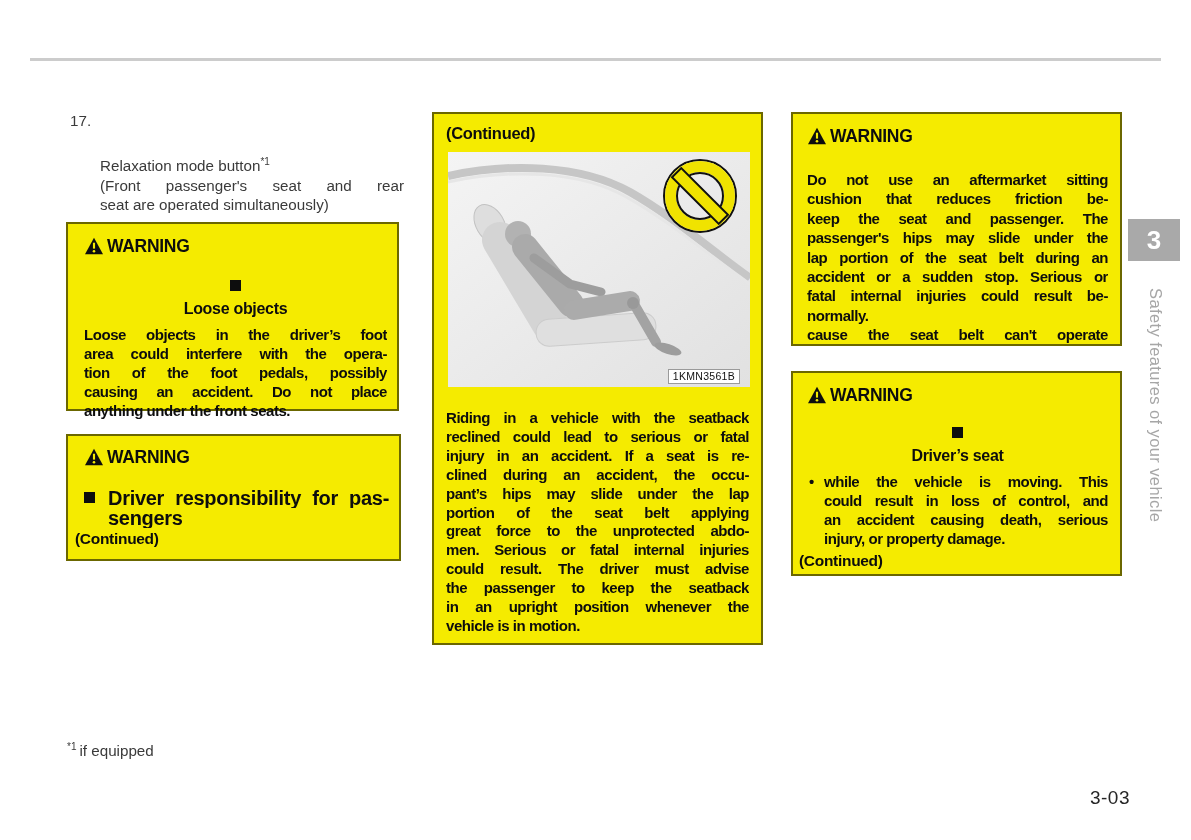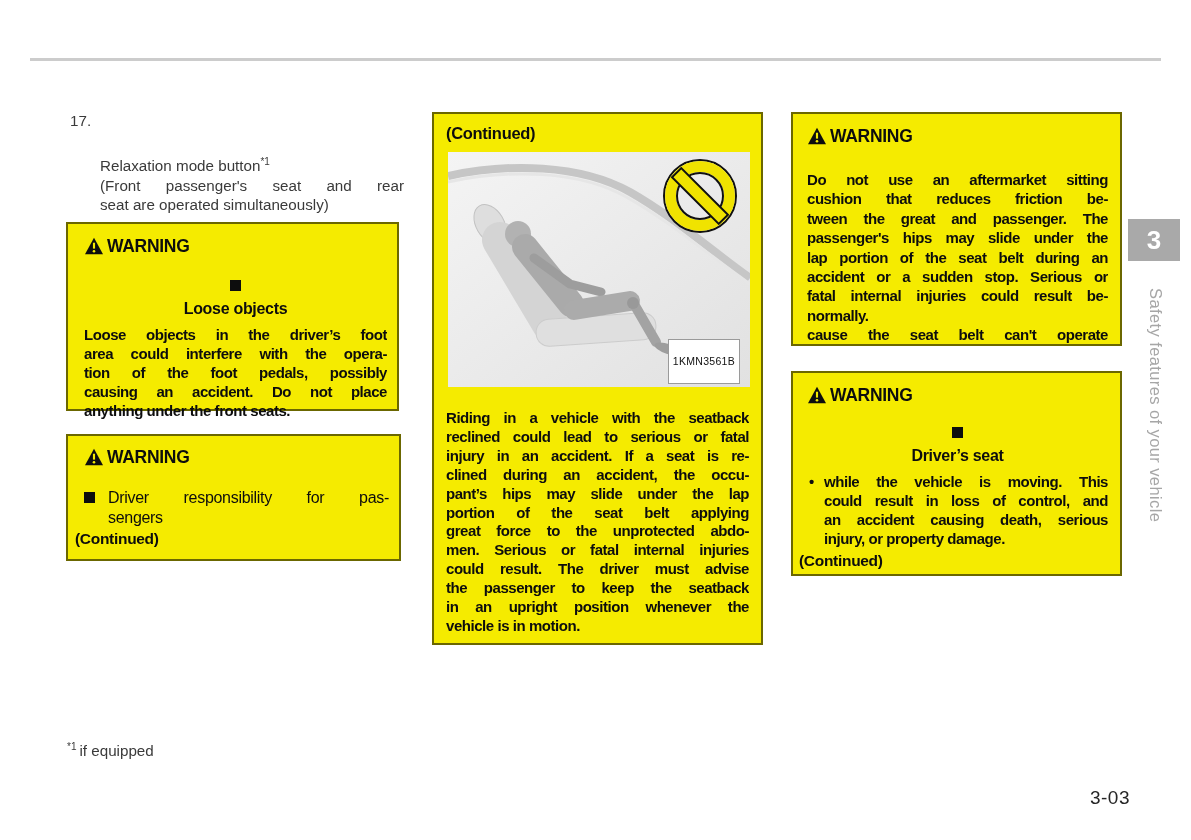--- a/index.html
+++ b/index.html
@@ -19,40 +19,40 @@
 
   
   .box { position:absolute; background:#f5eb00; border:2px solid #6b6700; box-sizing:border-box; color:#0d0d0d; }
   .wtitle { display:flex; align-items:center; gap:3px; font-weight:bold; font-size:17.5px; letter-spacing:-0.3px; height:20px; }
   .tri { width:20px; height:18px; flex:0 0 20px; }
   .para { font-weight:bold; font-size:15px; letter-spacing:-0.45px; line-height:19px; }
   .jl { text-align:justify; text-align-last:justify; white-space:nowrap; overflow:hidden; }
   .jl.last { text-align-last:left; }
   .sub { display:flex; align-items:center; gap:9px; font-weight:bold; font-size:16px; letter-spacing:-0.3px;flex-direction:column; }
   .sq { width:11px; height:11px; background:#0d0d0d; flex:0 0 11px; }
-  .hang { position:relative; padding-left:24px; font-weight:normal; font-size:16px; letter-spacing:-0.3px; line-height:20px; }
+  .hang { position:relative; padding-left:24px; font-weight:bold; font-size:20px; letter-spacing:-0.3px; line-height:20px; }
   .hang .sq { position:absolute; left:0; top:4px; }
   .bullets { position:relative; padding-left:17px; }
   .bullets .dot { position:absolute; left:2px; top:0; font-weight:bold; font-size:15px; }
   .cont { font-weight:bold; font-size:15.5px; letter-spacing:-0.3px; }
 
   .box-l1 { left:66px; top:222px; width:333px; height:189px; padding:12px 10px 0 16px; }
   .box-l1 .sub { margin-top:24px; }
   .box-l1 .para { margin-top:7px; }
 
   .box-l2 { left:66px; top:434px; width:335px; height:127px; padding:11px 10px 0 16px; }
   .box-l2 .hang { margin-top:21px; }
   .box-l2 .cont { margin-left:-9px; margin-top:2px; }
 
   .box-mid { left:432px; top:112px; width:331px; height:533px; padding:10px 12px 0 12px; }
   .box-mid .cont { font-size:16.5px; }
   .imgwrap { position:relative; width:302px; height:235px; margin:9px 0 0 2px; }
   .imgwrap svg { display:block; }
   .imgcode { position:absolute; right:10px; bottom:3px; background:#ffffff; border:1px solid #9a9a9a;
-             font-size:10.5px; line-height:11px; padding:16px 4px; color:#111; letter-spacing:0.3px; }
+             font-size:10.5px; line-height:11px; padding:1px 4px; color:#111; letter-spacing:0.3px; }
   .box-mid .para { margin-top:22px; line-height:18.9px; }
 
   .box-r1 { left:791px; top:112px; width:331px; height:234px; padding:12px 12px 0 14px; }
   .box-r1 .para { margin-top:24px; line-height:19.4px; }
 
   .box-r2 { left:791px; top:371px; width:331px; height:205px; padding:12px 12px 0 14px; }
   .box-r2 .sub { margin-top:22px; }
   .box-r2 .bullets { margin-top:7px; }
   .box-r2 .cont { margin-left:-8px; margin-top:4px; }
 
@@ -196,21 +196,21 @@
       <svg class="tri" viewBox="0 0 24 22">
         <path d="M12 1 L23 21 H1 Z" fill="#0d0d0d"></path>
         <rect x="10.7" y="7" width="2.6" height="7.2" fill="#f5eb00"></rect>
         <circle cx="12" cy="17.4" r="1.6" fill="#f5eb00"></circle>
       </svg>
       <span>WARNING</span>
     </div>
     <div class="para">
         <div class="jl">Do not use an aftermarket sitting</div>
         <div class="jl">cushion that reduces friction be-</div>
-        <div class="jl">tween the great and passenger. The</div>
+        <div class="jl">keep the seat and passenger. The</div>
         <div class="jl">passenger's hips may slide under the</div>
         <div class="jl">lap portion of the seat belt during an</div>
         <div class="jl">accident or a sudden stop. Serious or</div>
         <div class="jl">fatal internal injuries could result be-</div>
         <div class="jl last">normally.</div>
         <div class="jl">cause the seat belt can't operate</div>
       </div>
   </div>
 
   <div class="box box-r2">

